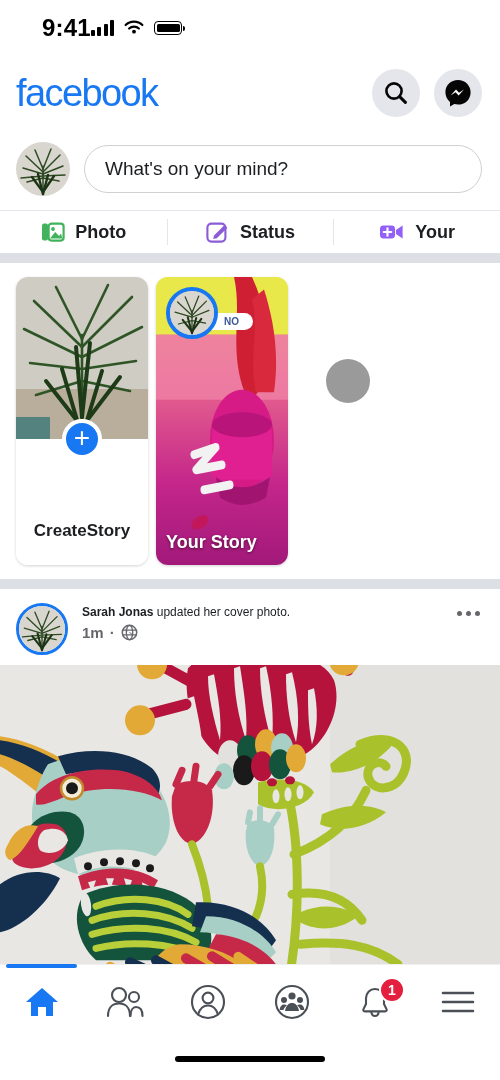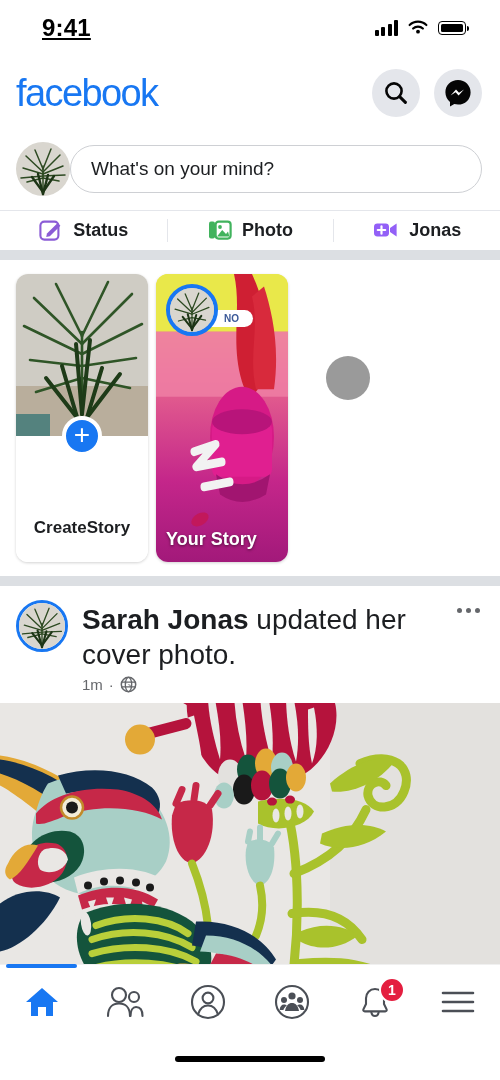--- a/index.html
+++ b/index.html
@@ -8,23 +8,22 @@
     font-family: "Liberation Sans", sans-serif;
     background:#ffffff;
     overflow:hidden;
     position:relative;
   }
   .phone { width:500px; height:1080px; position:relative; background:#fff; display:flex; flex-direction:column; }
 
   
   .statusbar {
     height:56px; flex:0 0 56px;
-    display:flex; align-items:center; justify-content:space-between;
+    display:flex; align-items:center; justify-content:flex-start;
     padding:0 34px 0 42px;
-    text-decoration:underline;
   }
   .status-time { font-size:24px; font-weight:700; color:#000; letter-spacing:.2px; }
   .status-icons { display:flex; align-items:center; gap:9px; }
   .bars { display:flex; align-items:flex-end; gap:2.5px; height:16px; }
   .bars i { display:block; width:4px; background:#000; border-radius:1px; }
   .bars i:nth-child(1){height:6px;} .bars i:nth-child(2){height:9px;}
   .bars i:nth-child(3){height:12px;} .bars i:nth-child(4){height:16px;}
   .batt { width:28px; height:14px; border:1.6px solid #000; border-radius:4px; padding:1.6px; position:relative; }
   .batt .fill { background:#000; height:100%; width:100%; border-radius:1.6px; }
   .batt:after { content:""; position:absolute; right:-4px; top:4px; width:2.4px; height:5px; background:#000; border-radius:0 2px 2px 0; }
@@ -36,21 +35,21 @@
     padding:0 18px 0 16px;
   }
   .logo { font-size:38px; font-weight:400; color:#1877F2; letter-spacing:-1.6px; line-height:1; }
   .hdr-btns { display:flex; gap:14px; }
   .circle-btn {
     width:48px; height:48px; border-radius:50%;
     background:#E4E6EB; display:flex; align-items:center; justify-content:center;
   }
 
   
-  .composer { display:flex; align-items:center; gap:0; padding:12px 18px 14px 16px; }
+  .composer { display:flex; align-items:center; gap:14px; padding:12px 18px 14px 16px; }
   .avatar { width:54px; height:54px; border-radius:50%; overflow:hidden; flex:0 0 54px; }
   .avatar svg, .story-av svg, .post-av svg { display:block; width:100%; height:100%; }
   .mind-input {
     flex:1; height:48px; border:1px solid #CED0D4; border-radius:24px;
     display:flex; align-items:center; padding:0 20px;
     font-size:19px; color:#1c1e21;
   }
   .actions {
     display:flex; border-top:1px solid #E4E6EB; height:48px;
   }
@@ -98,23 +97,23 @@
     position:absolute; left:42px; top:36px; background:#fff; border-radius:14px;
     padding:3px 14px 3px 26px; font-size:10px; font-weight:700; color:#3b5998; z-index:2;
   }
   .gray-dot { width:44px; height:44px; border-radius:50%; background:#9a9a9a; margin:82px 0 0 30px; flex:0 0 44px; }
 
   
   .post { background:#fff; flex:1 1 auto; display:flex; flex-direction:column; min-height:0; }
   .post-head { display:flex; align-items:flex-start; gap:14px; padding:14px 16px 10px 16px; }
   .post-av { width:52px; height:52px; border-radius:50%; border:3px solid #1877F2; overflow:hidden; flex:0 0 52px; }
   .post-meta { flex:1; padding-top:2px; }
-  .post-title { font-size:28px; color:#1c1e21; line-height:1.25; }
+  .post-title { font-size:12px; color:#1c1e21; line-height:1.25; }
   .post-title b { font-weight:700; }
-  .post-sub { display:flex; align-items:center; gap:6px; font-size:15px; color:#65676B; margin-top:4px; }
+  .post-sub { display:flex; align-items:center; gap:6px; font-size:15px; color:#65676B; margin-top:4px;font-weight:bold; }
   .dots { display:flex; gap:4px; padding:8px 4px 0 0; }
   .dots i { width:5px; height:5px; border-radius:50%; background:#65676B; display:block; }
   .cover { flex:1 1 auto; min-height:0; position:relative; overflow:hidden; }
   .cover svg { width:100%; height:100%; display:block; }
 
   
   .nav {
     height:74px; flex:0 0 74px; display:flex; align-items:center;
     background:#fff; border-top:1px solid #f0f0f0; position:relative;
   }
@@ -199,41 +198,41 @@
             <path d="M27 50 L38 34"></path>
         </g>
       </svg>
     </div>
     <div class="mind-input">What's on your mind?</div>
   </div>
 
   <div class="actions">
     <div class="action">
       <svg width="26" height="26" viewBox="0 0 26 26">
-        <rect x="2.4" y="4.6" width="18" height="18" rx="4" stroke="#8B5CD6" stroke-width="2.1" fill="none"></rect>
-        <path d="M9 16.5 L19.6 5.9 L22.4 8.7 L11.8 19.3 L8.2 20.1z" fill="#8B5CD6"></path>
-      </svg>
-      <span>Status</span>
-    </div>
-    <div class="action">
-      <svg width="26" height="26" viewBox="0 0 26 26">
         <rect x="2" y="4.6" width="6" height="17" rx="2" fill="#41B35D"></rect>
         <rect x="8.6" y="4.6" width="15" height="17" rx="3" fill="#fff" stroke="#41B35D" stroke-width="2.2"></rect>
         <circle cx="13" cy="10" r="1.9" fill="#41B35D"></circle>
         <path d="M10 19.5 L15.2 13 L19 17 L21 14.6 L22.4 19.5z" fill="#41B35D"></path>
       </svg>
       <span>Photo</span>
+    </div>
+    <div class="action">
+      <svg width="26" height="26" viewBox="0 0 26 26">
+        <rect x="2.4" y="4.6" width="18" height="18" rx="4" stroke="#8B5CD6" stroke-width="2.1" fill="none"></rect>
+        <path d="M9 16.5 L19.6 5.9 L22.4 8.7 L11.8 19.3 L8.2 20.1z" fill="#8B5CD6"></path>
+      </svg>
+      <span>Status</span>
     </div>
     <div class="action">
       <svg width="28" height="26" viewBox="0 0 28 26">
         <rect x="2" y="6.5" width="15" height="13" rx="3.4" fill="#9360F7"></rect>
         <path d="M18 11 L24.6 6.6 V19.4 L18 15z" fill="#9360F7"></path>
         <path d="M9.5 9.3 V16.7 M5.8 13 H13.2" stroke="#fff" stroke-width="2.2" stroke-linecap="round"></path>
       </svg>
-      <span>Jonas</span>
+      <span>Your</span>
     </div>
   </div>
 
   <div class="divider"></div>
 
   <div class="stories">
 
     <div class="story create">
       <div class="img">
         <svg viewBox="0 0 132 162" preserveAspectRatio="none">

